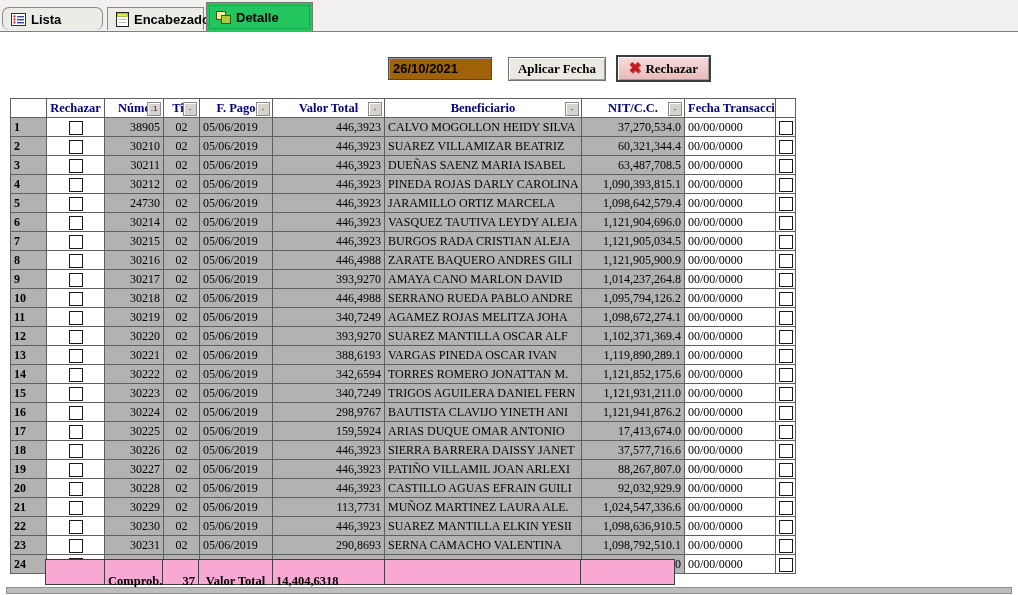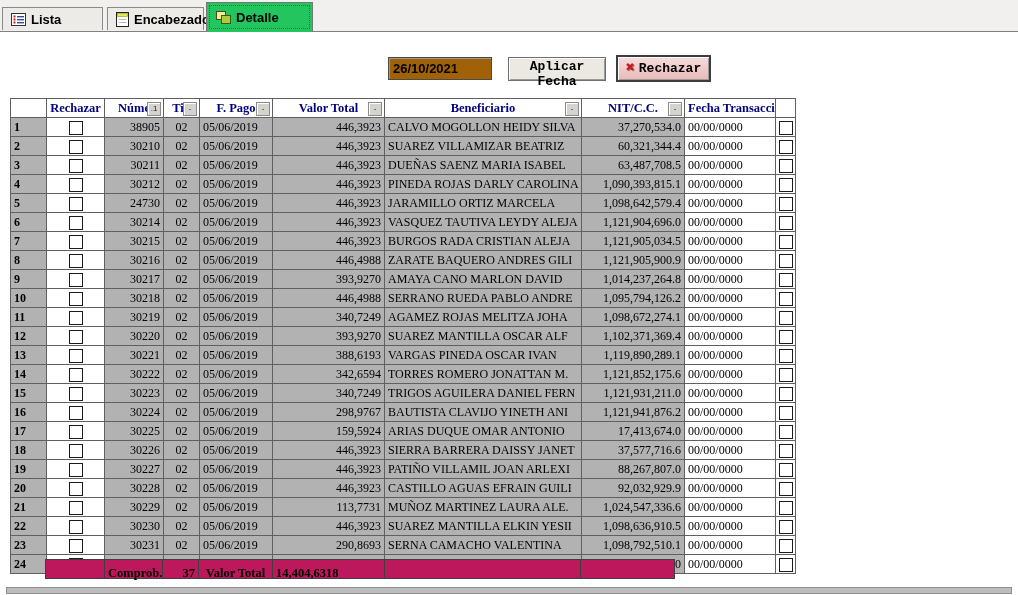--- a/index.html
+++ b/index.html
@@ -6,32 +6,32 @@
   body{
     width:1018px;height:595px;position:relative;overflow:hidden;
     background:#ffffff;
     font-family:"Liberation Sans",sans-serif;
   }
   
   .tabbar{position:absolute;left:0;top:0;width:1018px;height:31px;background:#f1f0ee;border-bottom:1px solid #7f7f7f;}
   .tab{position:absolute;top:7px;height:23px;background:#edebe7;border:1px solid #8a8a8a;border-bottom:none;
        display:flex;align-items:center;gap:5px;padding:0 8px;box-sizing:border-box;
        font-weight:bold;font-size:13px;color:#000;cursor:default;}
-  .tab.t-lista{left:2px;width:101px;}
+  .tab.t-lista{left:2px;width:101px;border-radius:7px;}
   .tab.t-encab{left:107px;width:97px;}
   .tab.active{left:206px;width:107px;top:2px;height:30px;background:#22c55e;border-color:#777;z-index:2;
        outline:1px dotted #555;outline-offset:-4px;}
   .tab svg{flex:0 0 auto;}
   
   .date-box{position:absolute;left:388px;top:57px;width:104px;height:23px;box-sizing:border-box;
      border:1px solid #4a4a4a;box-shadow:inset 1px 1px 0 #9a9a9a;background:#a16207;
      font-family:"Liberation Sans",sans-serif;font-weight:bold;font-size:13px;padding:0 4px;}
   .btn{position:absolute;box-sizing:border-box;background:#ece9e3;border:1px solid #6f6f6f;
      box-shadow:inset 1px 1px 0 #ffffff, inset -1px -1px 0 #9b9b9b;
-     font-family:Liberation Mono, monospace;font-weight:bold;font-size:13px;color:#000;cursor:pointer;}
+     font-family:Liberation Serif, serif;font-weight:bold;font-size:13px;color:#000;cursor:pointer;}
   .btn.apply{left:508px;top:57px;width:98px;height:24px;}
   .btn.reject{left:616px;top:55px;width:95px;height:27px;border:2px solid #3d3d3d;
      background:linear-gradient(#f7dcdc,#e9b9b9);
      display:flex;align-items:center;justify-content:center;gap:4px;}
   .btn.reject .x{color:#c41e1e;font-size:15px;line-height:1;text-shadow:1px 1px 0 rgba(90,0,0,.45);}
   
   table.grid{position:absolute;left:10px;top:98px;width:785px;border-collapse:collapse;table-layout:fixed;
      font-family:"Liberation Serif","DejaVu Serif",serif;font-size:12px;}
   table.grid th, table.grid td{border:1px solid #606060;overflow:hidden;white-space:nowrap;box-sizing:border-box;padding:0 3px;}
   table.grid th{height:19px;background:#ffffff;color:#00007b;font-weight:bold;font-size:12.5px;text-align:center;position:relative;}
@@ -42,21 +42,21 @@
   td.num{text-align:right;}
   td.ctr{text-align:center;}
   td.cb-cell{background:#ffffff;text-align:center;padding:0;}
   span.cbx{display:inline-block;width:12px;height:12px;border:1px solid #1a1a1a;background:#fff;vertical-align:middle;}
   .fbtn{position:absolute;right:2px;top:3px;width:12px;height:12px;background:#d6d3ce;border:1px solid #8b8b8b;
      box-shadow:inset 1px 1px 0 #fff;font-family:"Liberation Sans",sans-serif;font-weight:normal;
      font-size:8px;line-height:11px;color:#222;text-align:center;cursor:pointer;}
   
   .summary{position:absolute;left:45px;top:559px;height:20px;display:flex;
      font-family:"Liberation Serif","DejaVu Serif",serif;font-weight:bold;font-size:12.5px;color:#000;}
-  .s-cell{box-sizing:border-box;height:20px;line-height:18px;background:#be185d;border:1px solid #3f3f3f;border-left:none;padding:4px 3px;}
+  .s-cell{box-sizing:border-box;height:20px;line-height:18px;background:#f9a8d4;border:1px solid #3f3f3f;border-left:none;padding:12px 3px;}
   .s-cell:first-child{border-left:1px solid #3f3f3f;}
   .s0{width:60px;} .s1{width:58px;} .s2{width:36px;text-align:right;} .s3{width:74px;text-align:center;}
   .s4{width:112px;text-align:left;} .s5{width:196px;} .s6{width:94px;}
   
   .hscroll{position:absolute;left:6px;top:587px;width:1006px;height:7px;background:#eceaea;}
   .hscroll .thumb{width:100%;height:100%;background:#bdbdbd;border:1px solid #8f8f8f;box-sizing:border-box;}
 </style>
 </head>
 <body>
 

